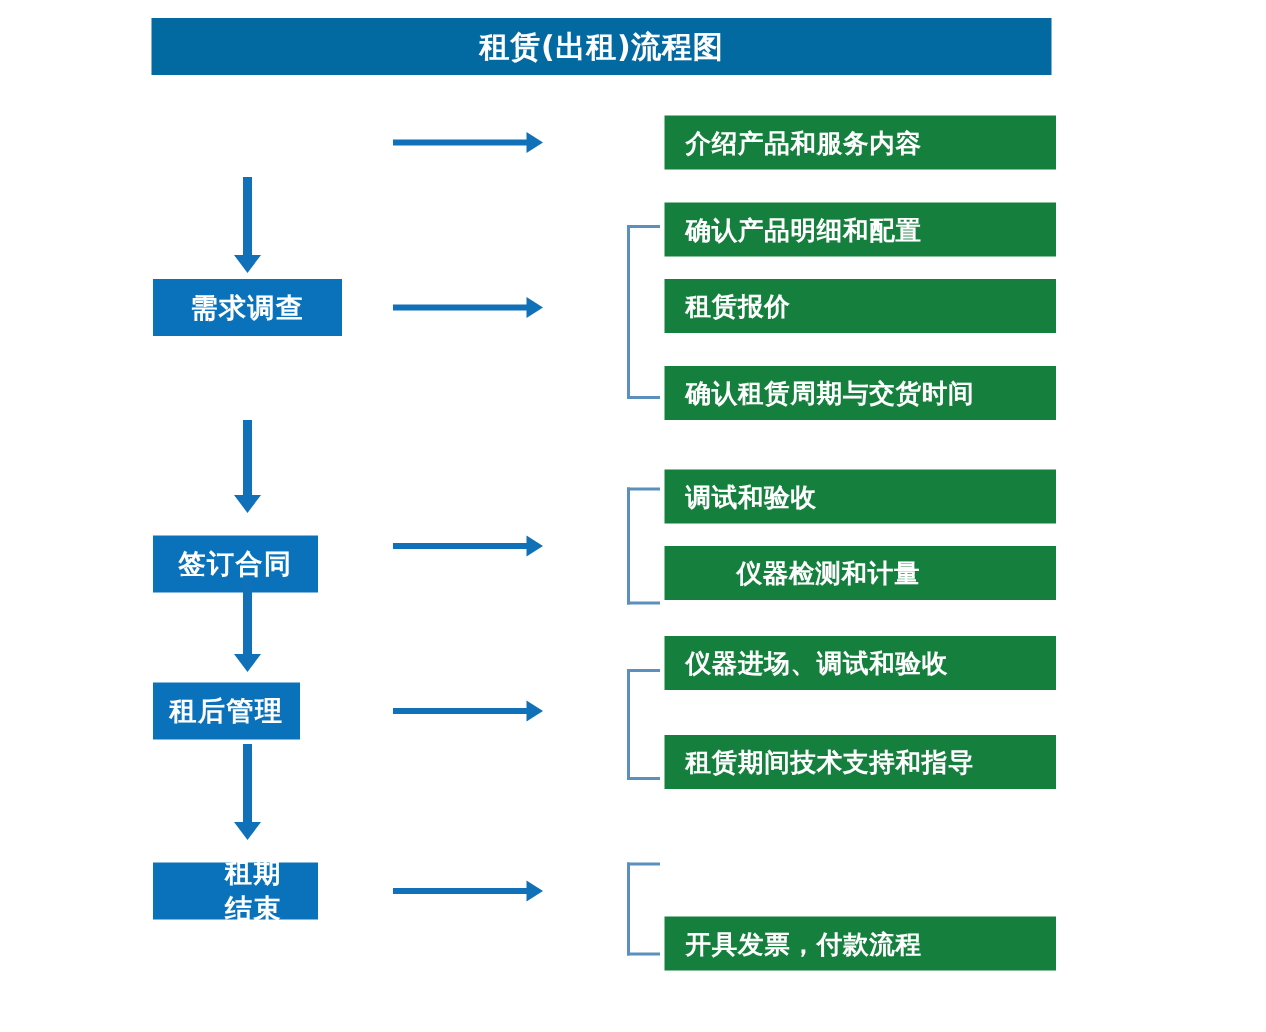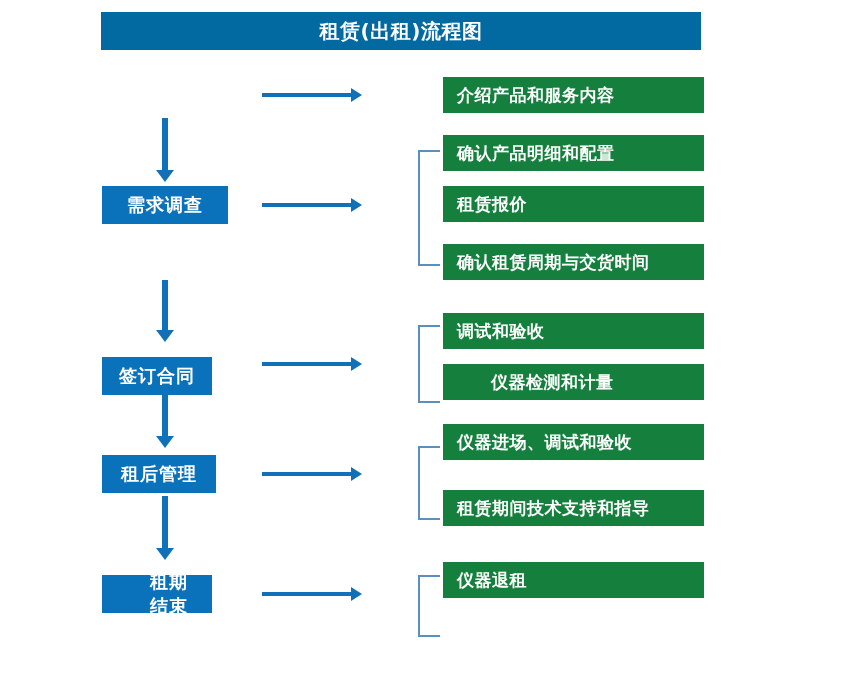--- a/index.html
+++ b/index.html
@@ -176,21 +176,21 @@
 
   <div class="detail-box" style="top:313px;">调试和验收</div>
 
   <div class="detail-box" style="top:364px;padding-left:48px;">仪器检测和计量</div>
 
   <div class="v-arrow" style="left:156px; top:386px; height:62px;">
     <div class="shaft" style="height:50px;"></div>
     <div class="head" style="top:50px;"></div>
   </div>
 
-  <div class="stage-box" style="left:102px; top:455px; width:114px;">租后管理</div>
+  <div class="stage-box" style="left:102px; top:455px; width:98px;">租后管理</div>
 
   <div class="h-arrow" style="left:262px; top:467px; width:100px;">
     <div class="shaft" style="width:90px;"></div>
     <div class="head" style="left:89px;"></div>
   </div>
 
   <div class="bracket" style="top:446px; height:74px;"></div>
 
   <div class="detail-box" style="top:424px;">仪器进场、调试和验收</div>
 
@@ -203,16 +203,16 @@
 
   <div class="stage-box" style="left:102px; top:575px; width:110px;padding-left:48px;">租期结束</div>
 
   <div class="h-arrow" style="left:262px; top:587px; width:100px;">
     <div class="shaft" style="width:90px;"></div>
     <div class="head" style="left:89px;"></div>
   </div>
 
   <div class="bracket" style="top:575px; height:62px;"></div>
 
-  <div class="detail-box" style="top:562px;">仪器退租</div>
-
+
+  <div class="detail-box" style="top:611px;">开具发票，付款流程</div>
 
 </div>
 
 </body></html>

